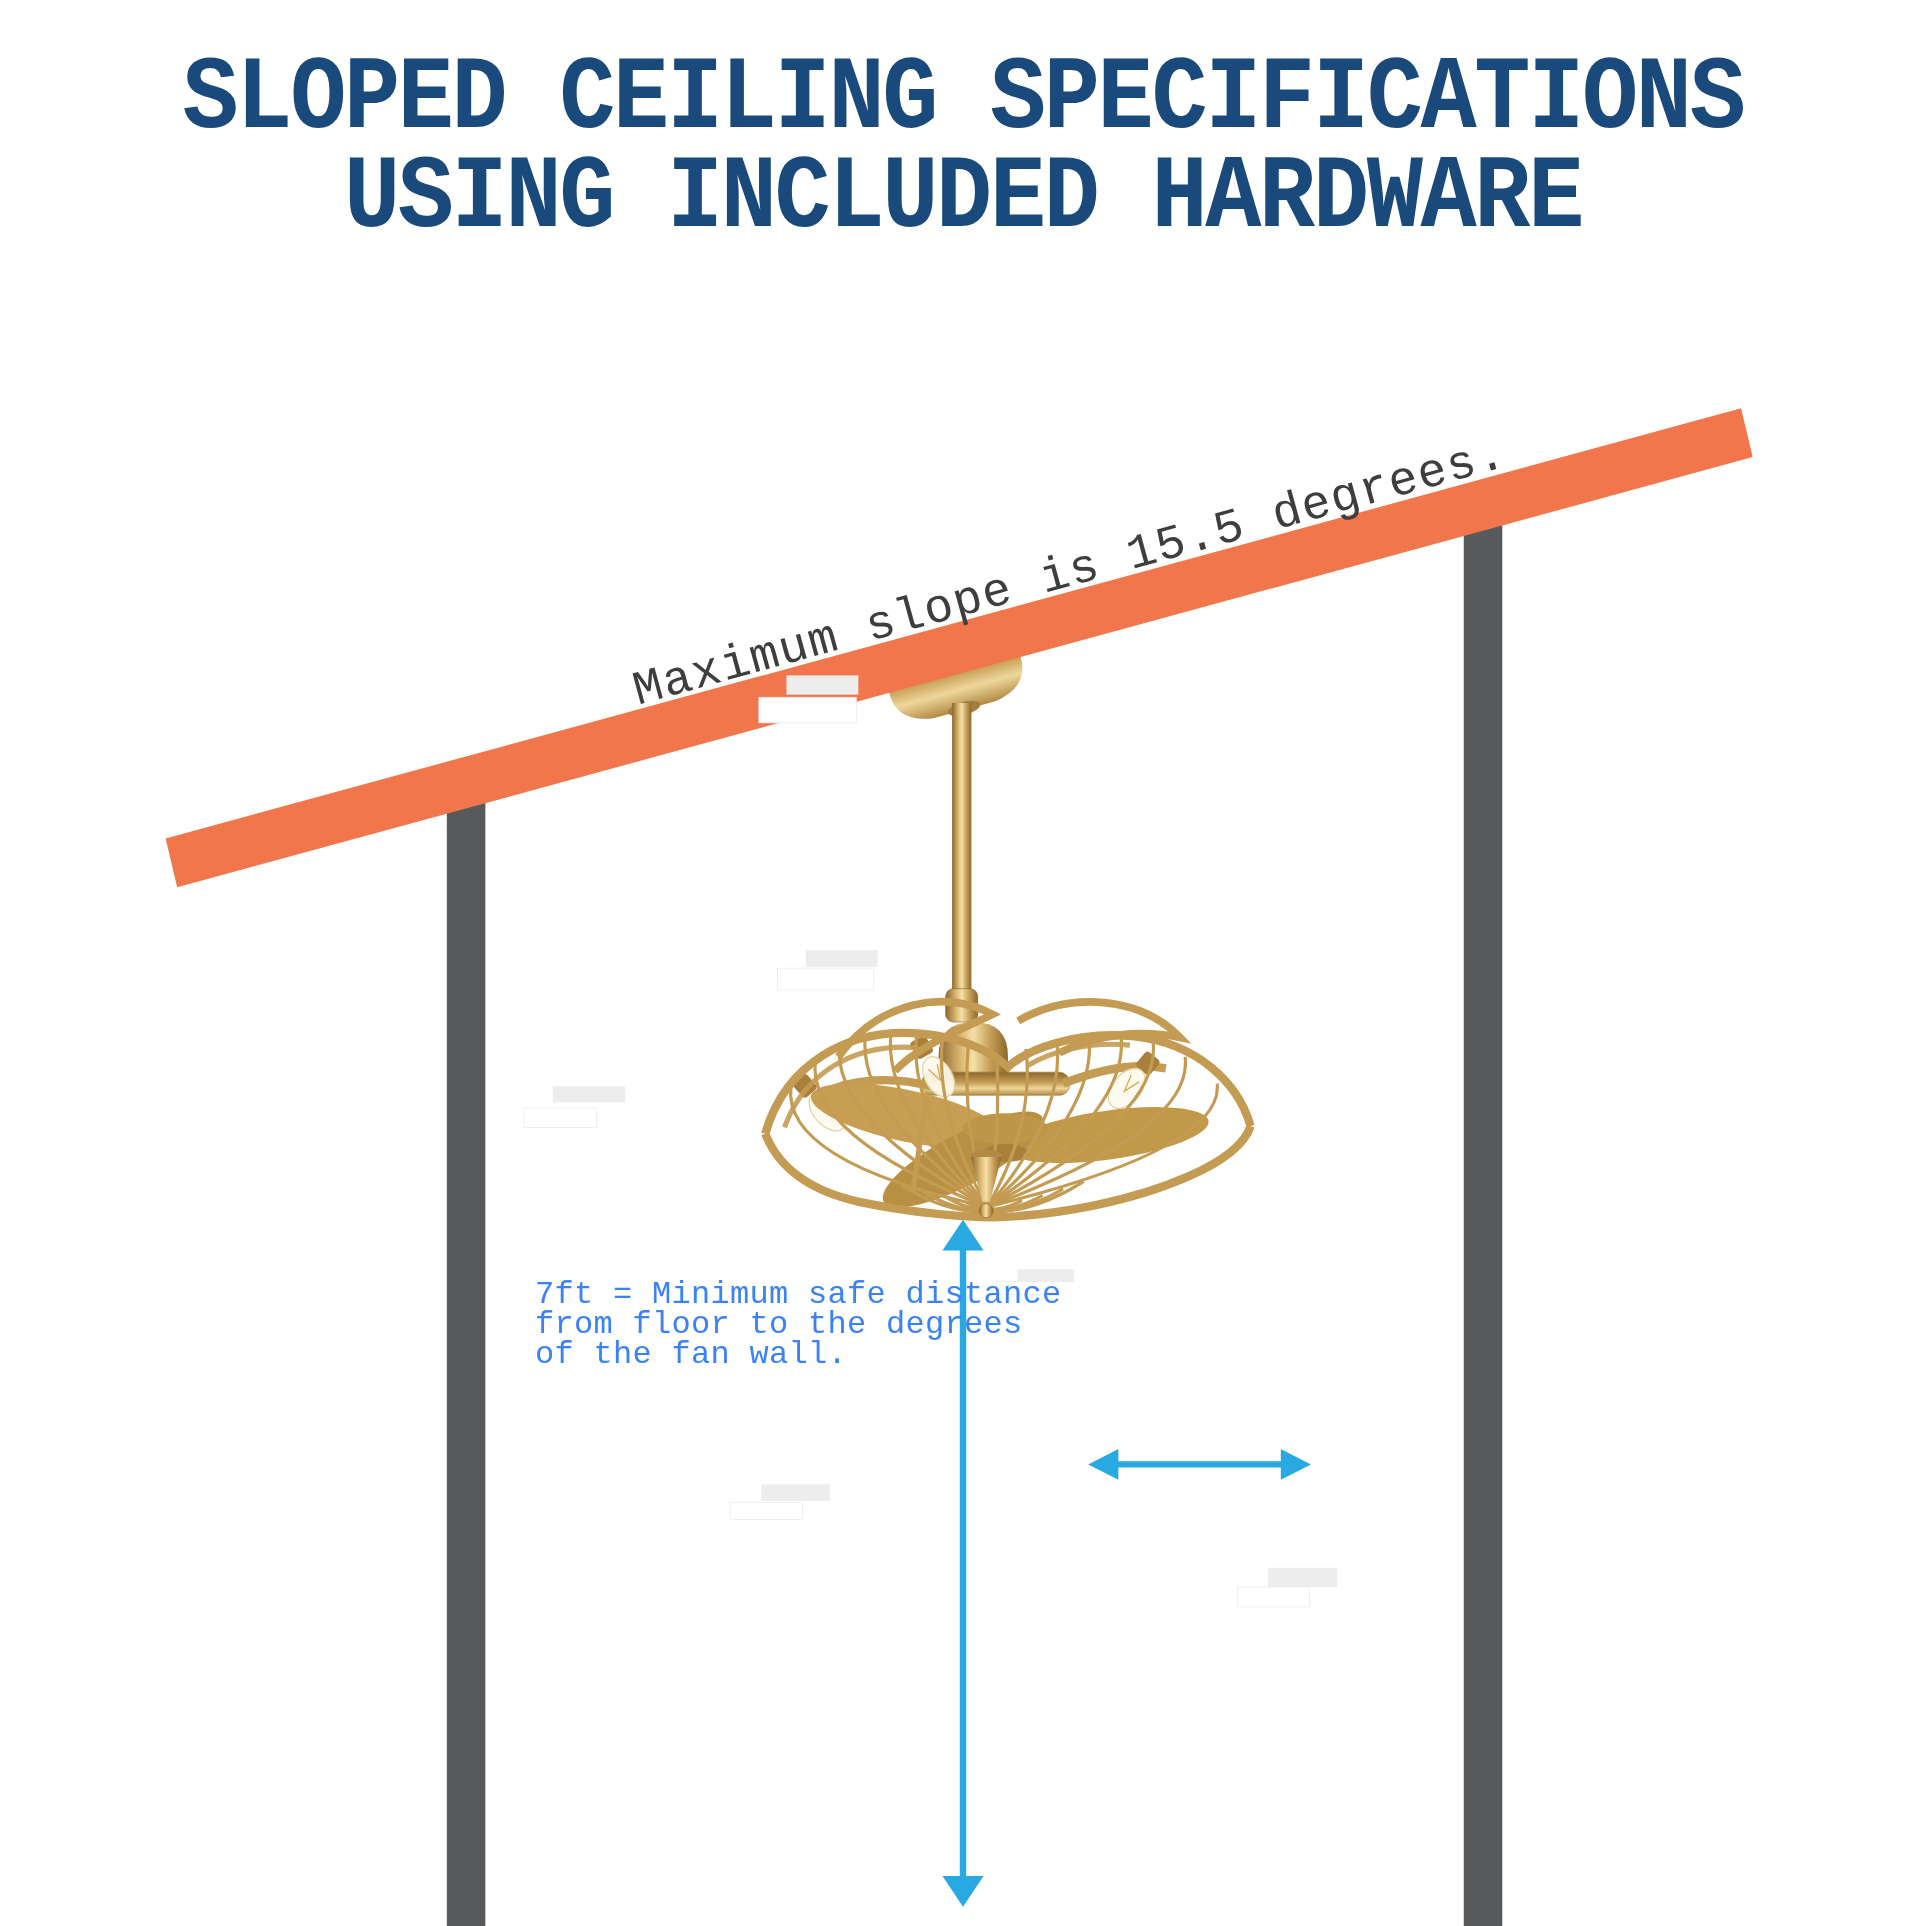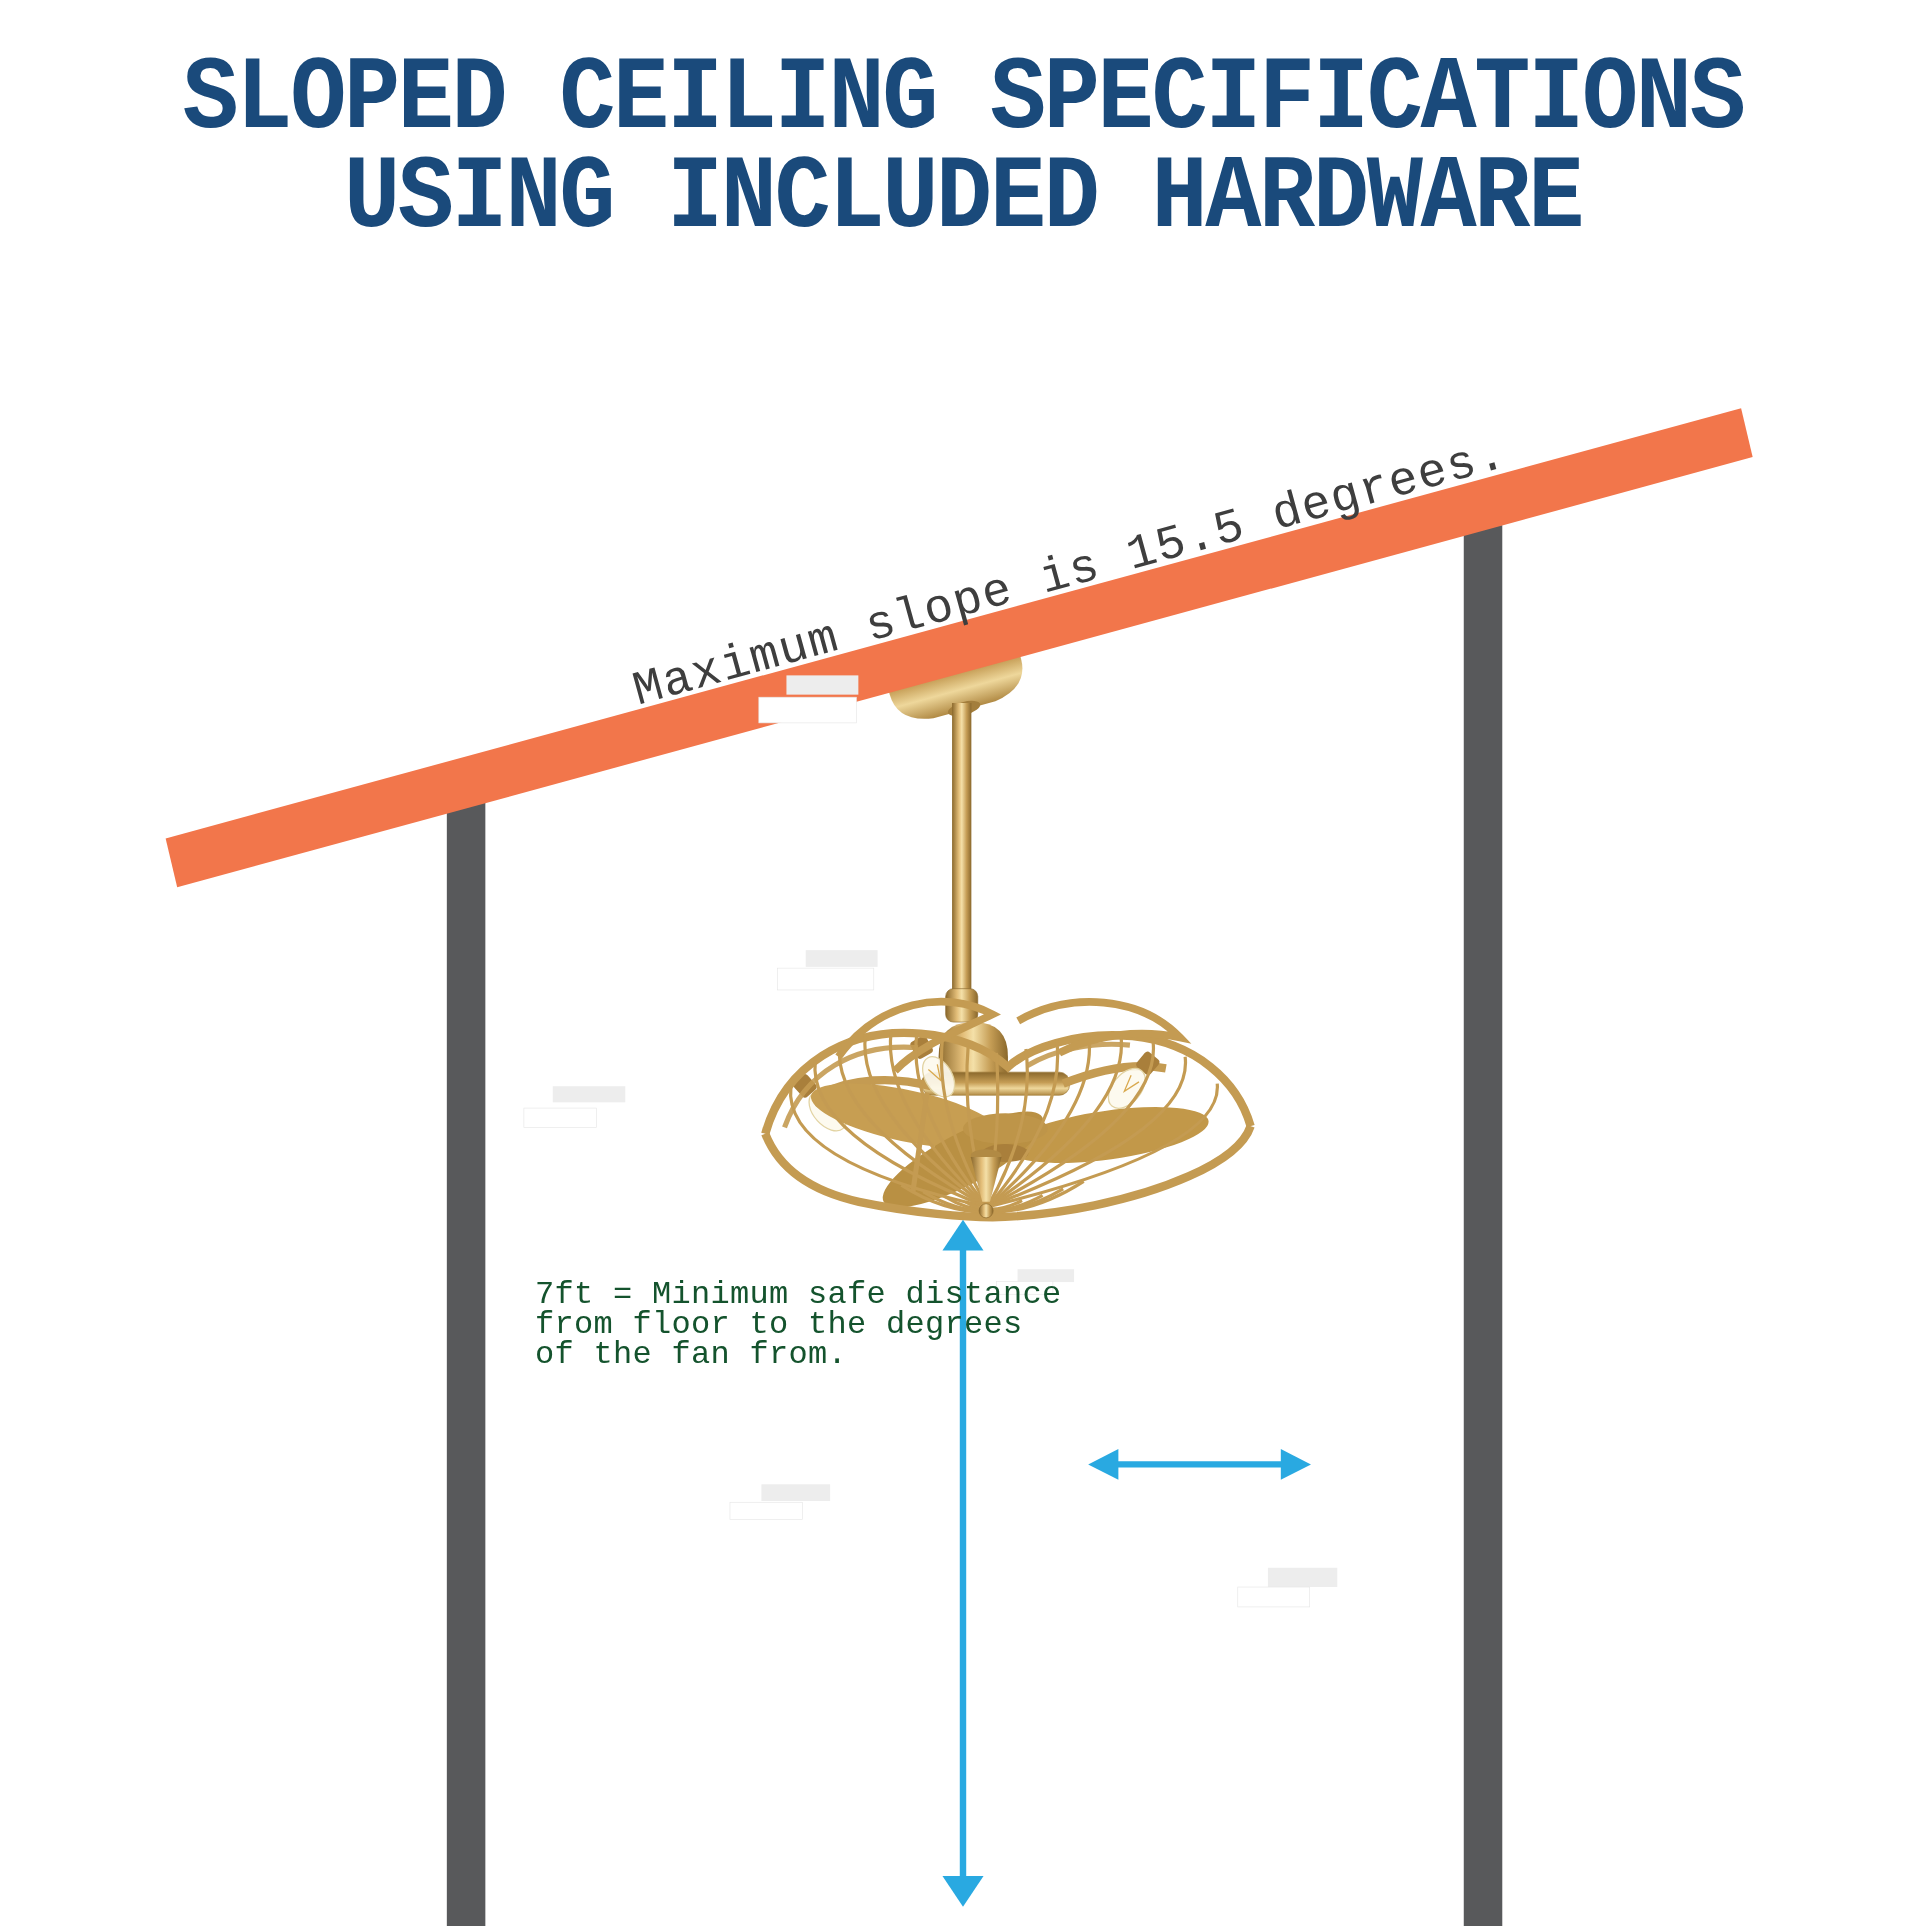--- a/index.html
+++ b/index.html
@@ -11,21 +11,21 @@
     position:absolute;left:0;top:50px;width:1926px;text-align:center;
     color:#1A4A7B;font-weight:bold;font-size:104px;line-height:99px;letter-spacing:-2.6px;
   }
   .title-line{display:block;transform:scaleX(0.9);transform-origin:50% 50%;white-space:nowrap;}
   .slope-label{
     position:absolute;left:643px;top:659px;height:64px;line-height:64px;
     color:#3E3E3E;font-size:48px;letter-spacing:1.3px;white-space:nowrap;
     transform:rotate(-15.35deg);transform-origin:0 100%;
   }
   .spec-label{
-    position:absolute;color:#14532d;font-size:32px;line-height:30px;letter-spacing:0.3px;
+    position:absolute;color:#3b82f6;font-size:32px;line-height:30px;letter-spacing:0.3px;
   }
   .spec-label span{display:block;white-space:nowrap;}
   #floor-label{left:535px;top:1280px;}
   #wall-label{left:1091px;top:1367px;}
   svg{position:absolute;left:0;top:0;}
 </style>
 </head>
 <body>
 
 <div id="canvas">
@@ -175,18 +175,18 @@
   <div class="title">
     <span class="title-line">SLOPED CEILING SPECIFICATIONS</span>
     <span class="title-line">USING INCLUDED HARDWARE</span>
   </div>
 
   <div class="slope-label">Maximum slope is 15.5 degrees.</div>
 
   <div class="spec-label" id="floor-label">
     <span>7ft = Minimum safe distance</span>
     <span>from floor to the degrees</span>
-    <span>of the fan from.</span>
+    <span>of the fan wall.</span>
   </div>
 
 
 </div>
 
 
 </body></html>

